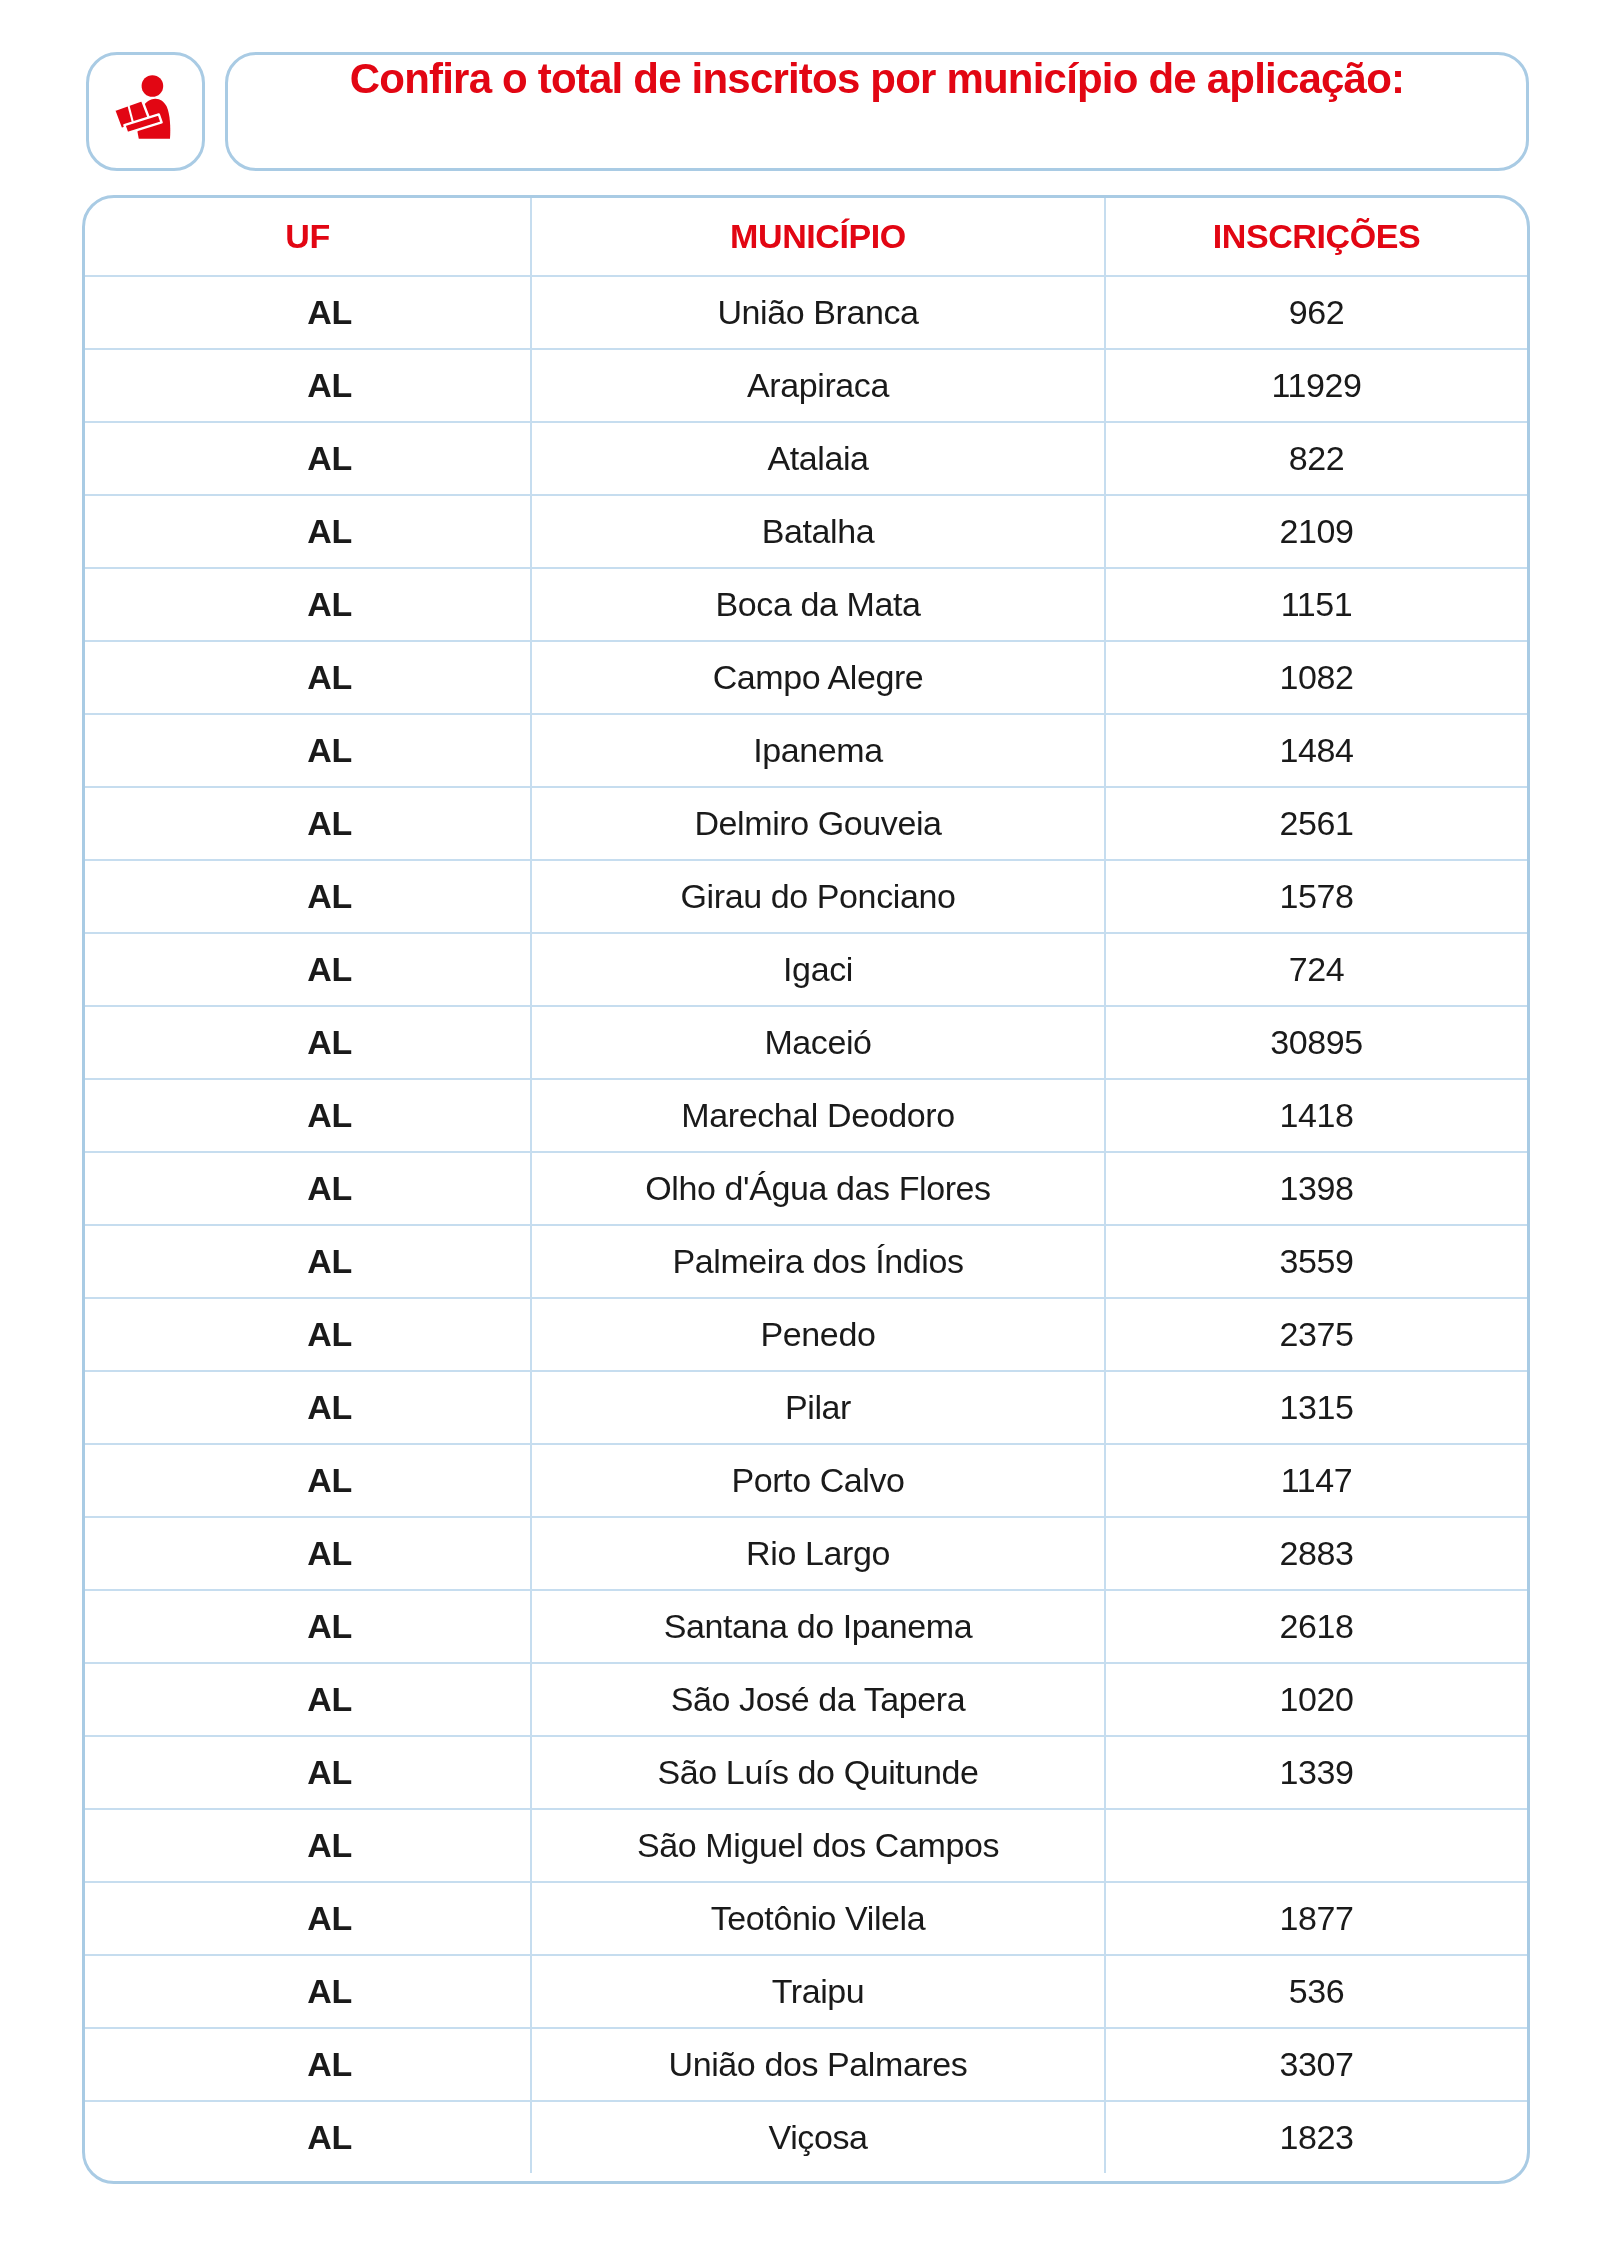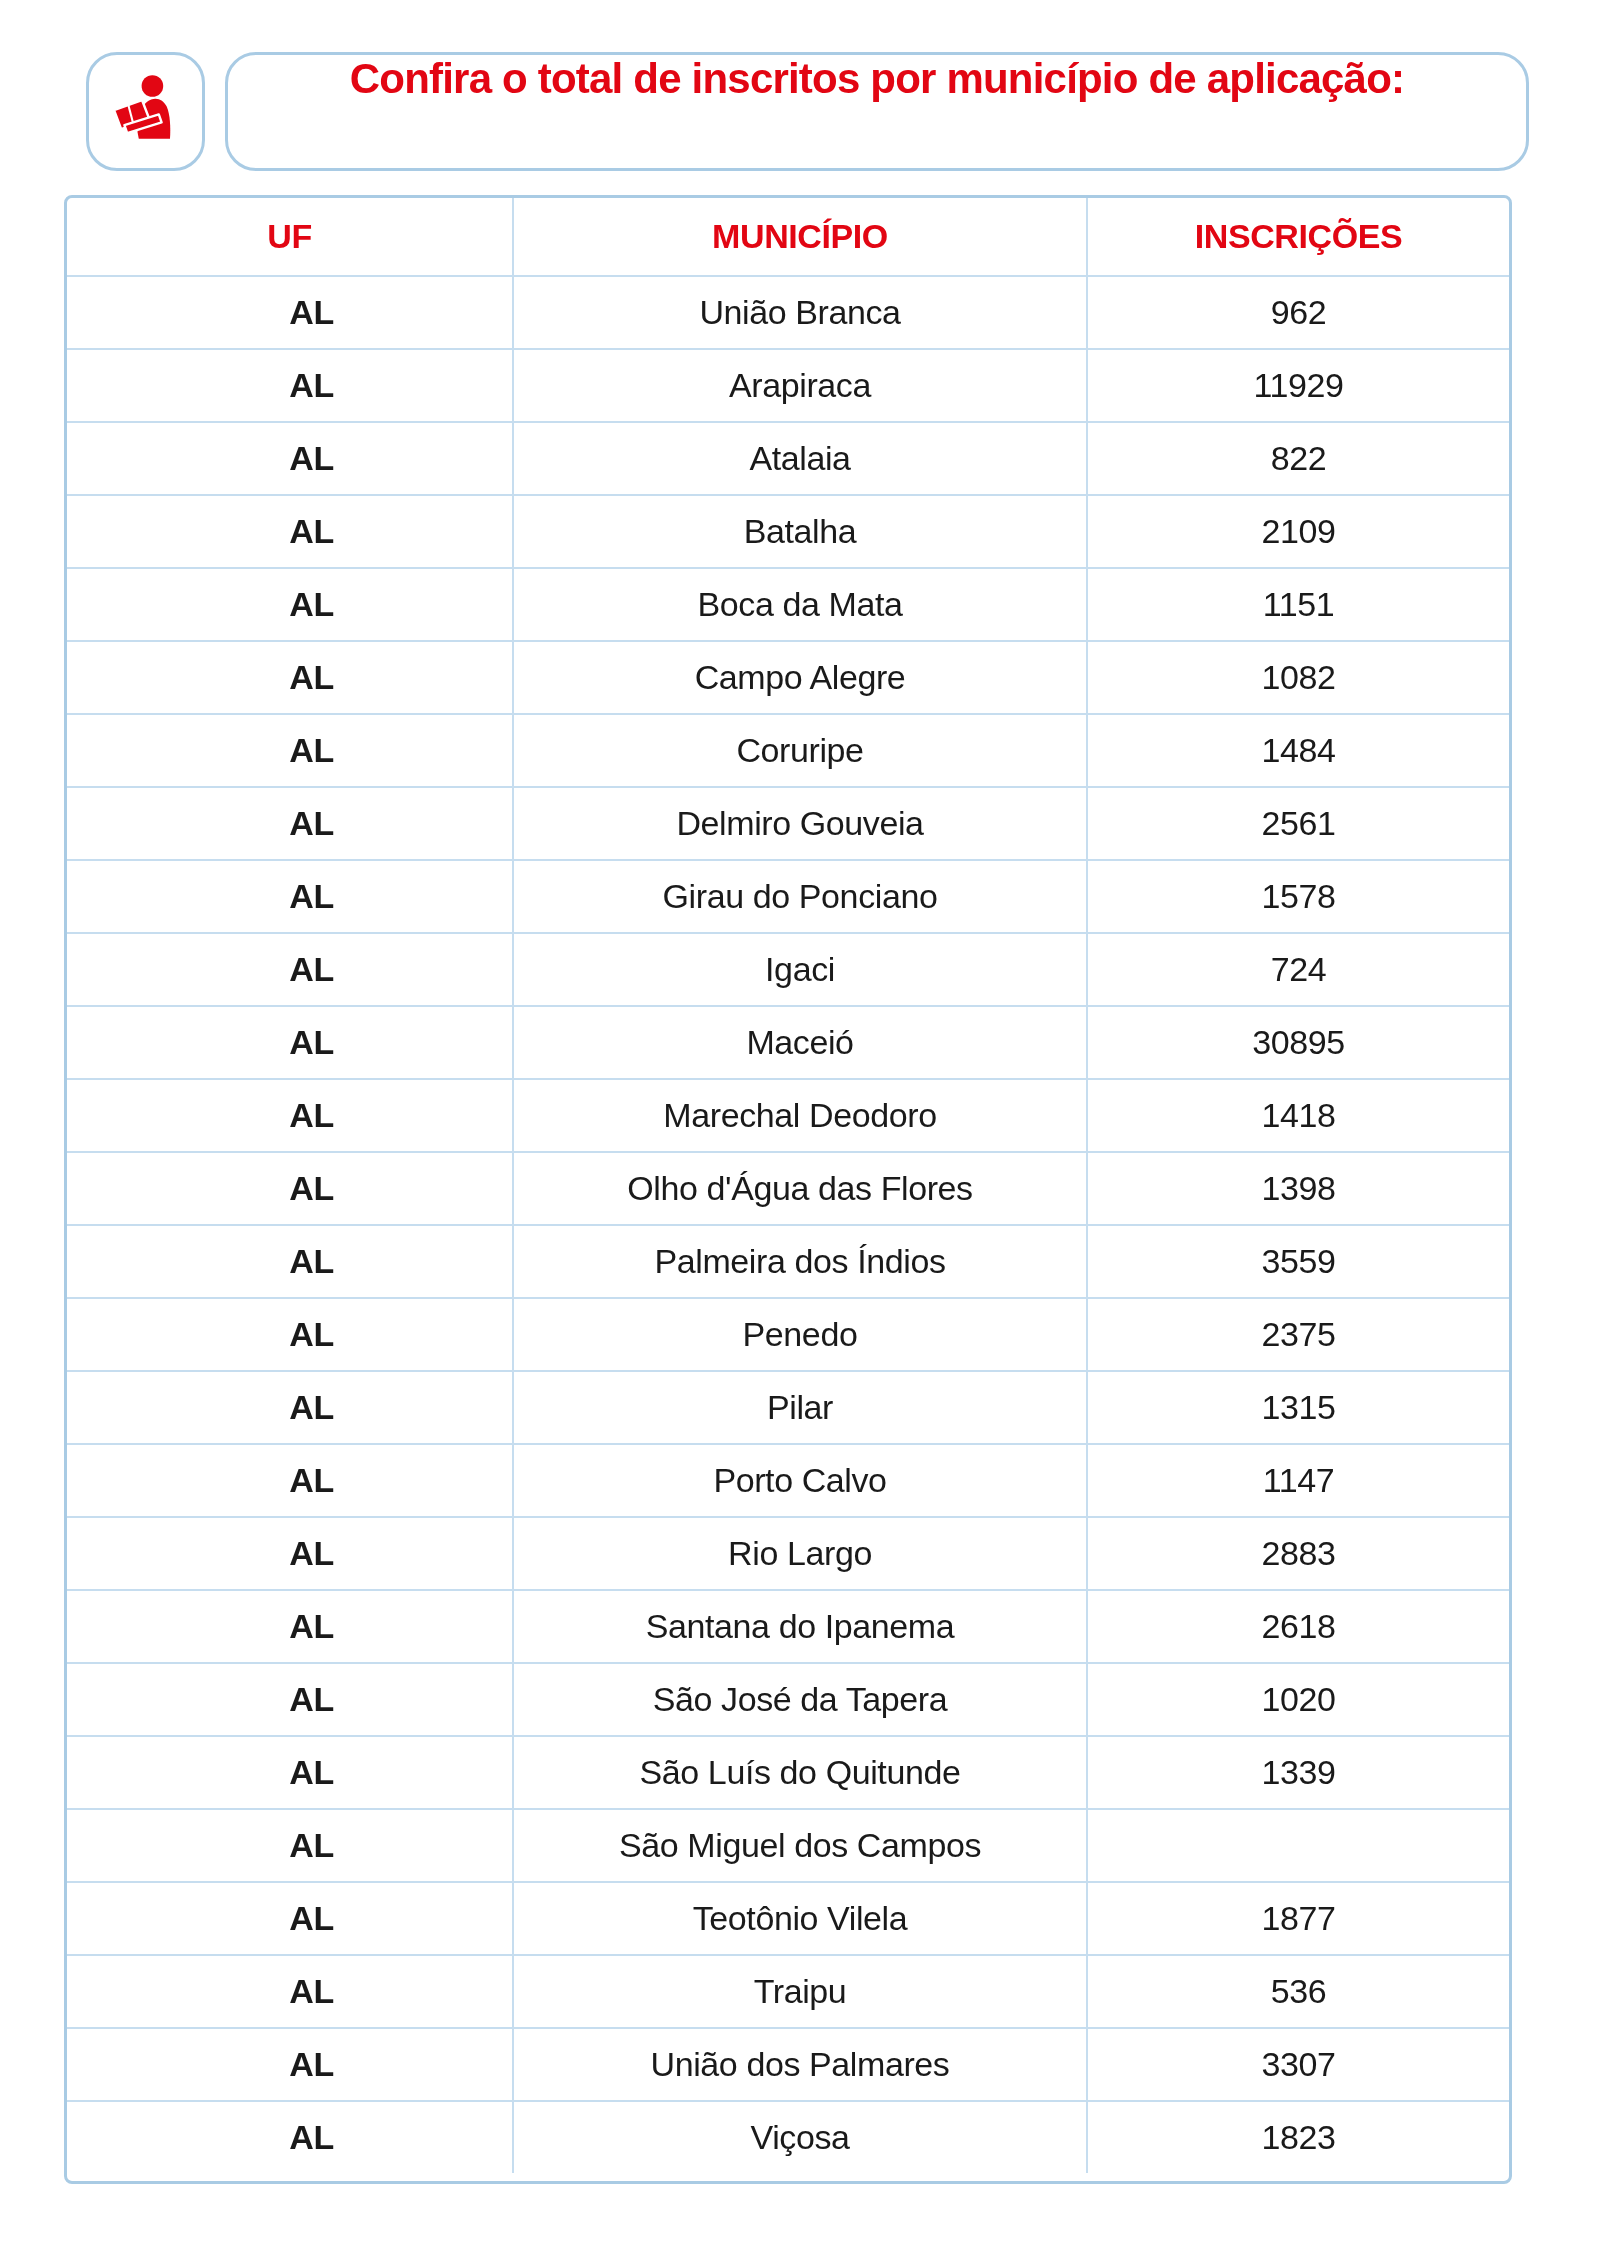--- a/index.html
+++ b/index.html
@@ -39,25 +39,25 @@
   }
   .title{
     color:var(--accent-red);
     font-size:42px;
     font-weight:700;
     letter-spacing:-0.8px;
     white-space:nowrap;
   }
   
   .table{
-    position:absolute;left:64px;top:195px;
+    position:absolute;left:82px;top:195px;
     width:1448px;height:1989px;
     background:#fff;
     border:3.1px solid var(--border-blue-outer);
-    border-radius:8px;
+    border-radius:32px;
     overflow:hidden;
   }
   .thead,.trow{
     display:grid;
     grid-template-columns:447px 574px 1fr;
   }
   .thead{height:77px;}
   .trow{height:73px;border-top:2.3px solid var(--border-blue-inner);}
   .cell{
     display:flex;align-items:center;justify-content:center;
@@ -140,21 +140,21 @@
   </div>
 
   <div class="trow">
     <div class="cell c1 td uf">AL</div>
     <div class="cell c2 td">Campo Alegre</div>
     <div class="cell c3 td">1082</div>
   </div>
 
   <div class="trow">
     <div class="cell c1 td uf">AL</div>
-    <div class="cell c2 td">Coruripe</div>
+    <div class="cell c2 td">Ipanema</div>
     <div class="cell c3 td">1484</div>
   </div>
 
   <div class="trow">
     <div class="cell c1 td uf">AL</div>
     <div class="cell c2 td">Delmiro Gouveia</div>
     <div class="cell c3 td">2561</div>
   </div>
 
   <div class="trow">

